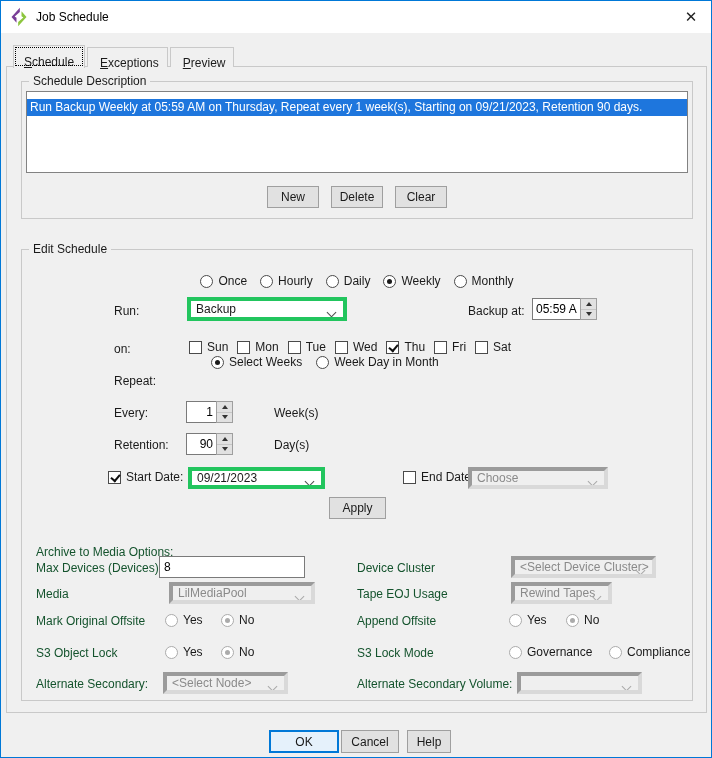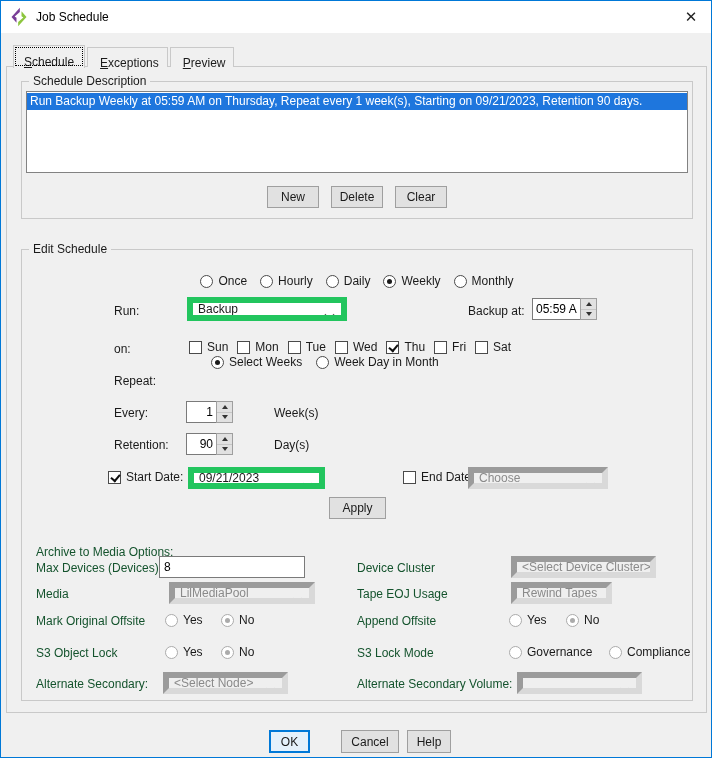--- a/index.html
+++ b/index.html
@@ -25,21 +25,21 @@
   .tab-label::first-letter{text-decoration:underline;}
 
   
   .tabpanel{position:absolute;left:5px;top:65px;width:701px;height:647px;
             border:1px solid #c9c9c9;background:#f0f0f0;}
   .groupbox{position:absolute;border:1px solid #c9c9c9;}
   .grouplabel{position:absolute;background:#f0f0f0;padding:0 4px;line-height:14px;}
 
   
   .listbox{position:absolute;left:25px;top:90px;width:662px;height:82px;background:#fff;
-           border:1px solid #828282;padding-top:1px;}
+           border:1px solid #828282;padding-top:7px;}
   .list-item-selected{height:17px;line-height:17px;background:#1e76dd;color:#fff;
                       padding:0 3px;white-space:nowrap;overflow:hidden;}
 
   
   .btn{position:absolute;height:22px;background:#e1e1e1;border:1px solid #9f9f9f;
        display:flex;align-items:center;justify-content:center;font-size:12px;cursor:default;}
   .btn.focused{background:#e5f1fb;border:1px solid #0078d7;box-shadow:inset 0 0 0 1px #0078d7;}
 
   
   .lbl{position:absolute;line-height:14px;white-space:nowrap;}
@@ -51,21 +51,21 @@
          position:relative;flex:none;}
   .radio.checked::after{content:"";position:absolute;left:3px;top:3px;right:3px;bottom:3px;
          border-radius:50%;background:#1a1a1a;}
   .opt.dim .radio{border-color:#ababab;}
   .opt.dim .radio.checked::after{background:#ababab;}
   .cb{width:13px;height:13px;border:1px solid #4a4a4a;background:#fff;position:relative;flex:none;}
   .cb.checked::after{content:"";position:absolute;left:2px;top:2px;width:7px;height:4px;
          border-left:2px solid #111;border-bottom:2px solid #111;transform:rotate(-50deg);}
 
   
-  .combo{position:absolute;height:22px;background:#fff;border:6px solid #22c55e;
+  .combo{position:absolute;height:22px;background:#fff;border:4px solid #22c55e;
          display:flex;align-items:center;padding:0 20px 0 5px;white-space:nowrap;overflow:hidden;text-align:center;}
   .combo .chev{position:absolute;right:8px;top:7px;width:7px;height:7px;
          border-left:1.4px solid #4d4d4d;border-bottom:1.4px solid #4d4d4d;transform:rotate(-45deg);}
   .combo.disabled{background:#efefef;color:#8a8a8a;
          border-color:#9b9b9b #d9d9d9 #d9d9d9 #9b9b9b;}
   .combo.disabled .chev{border-color:#a9a9a9;}
 
   
   .txt{position:absolute;height:22px;background:#fff;border:1px solid #7a7a7a;
        font-size:12px;color:#000;padding:0 4px;outline:none;}
@@ -320,17 +320,17 @@
   <div class="combo disabled" style="left:162px;top:671px;width:125px;">
     <span>&lt;Select Node&gt;</span>
     <span class="chev"></span>
   </div>
   <span class="lbl dim" style="left:356px;top:676px;">Alternate Secondary Volume:</span>
   <div class="combo disabled" style="left:516px;top:671px;width:125px;">
     <span></span>
     <span class="chev"></span>
   </div>
 
-  <div class="btn focused" style="left:268px;top:729px;width:41px;height:23px;">OK</div>
+  <div class="btn focused" style="left:268px;top:729px;width:70px;height:23px;">OK</div>
   <div class="btn" style="left:340px;top:729px;width:58px;height:23px;">Cancel</div>
   <div class="btn" style="left:406px;top:729px;width:44px;height:23px;">Help</div>
 
 </div>
 
 </body></html>

